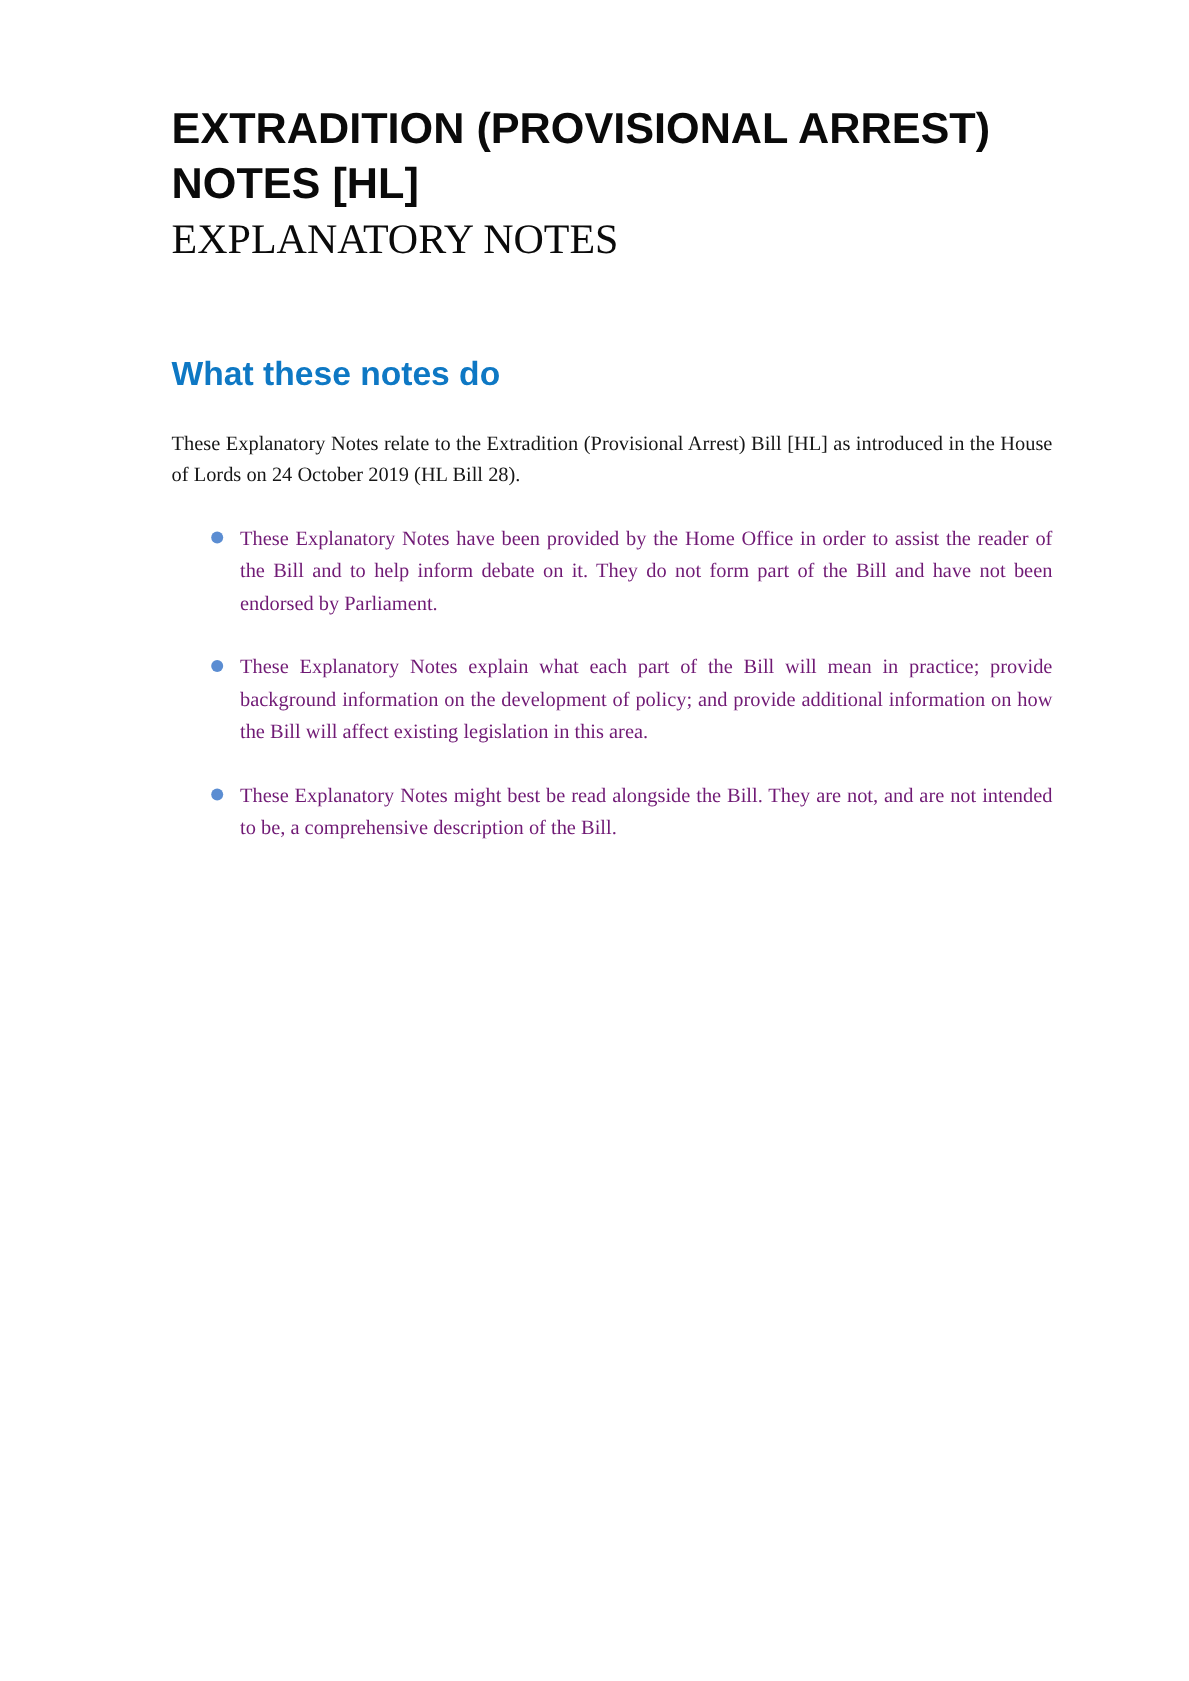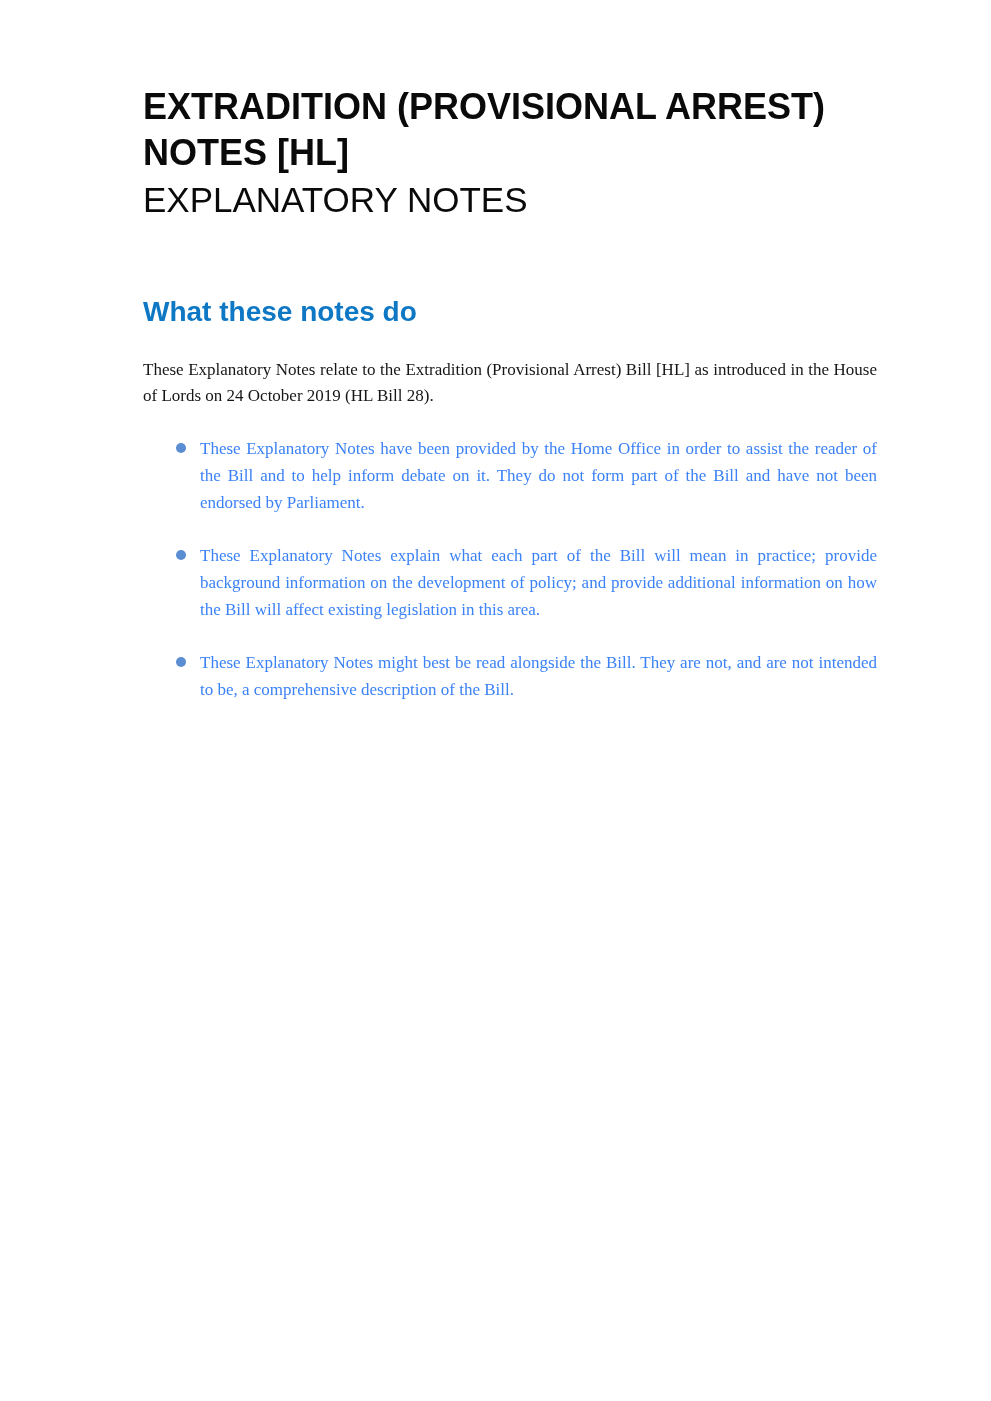--- a/index.html
+++ b/index.html
@@ -23,21 +23,21 @@
     font-family: "Liberation Sans", sans-serif;
     font-weight: bold;
     font-size: 36px;
     line-height: 46px;
     color: #0a0a0a;
     letter-spacing: 0px;
   }
   .doc-title .line { display: block; }
   .doc-subtitle {
     margin: 1px 0 0 0;
-    font-family: Liberation Sans, sans-serif;
+    font-family: Liberation Serif, serif;
     font-weight: normal;
     font-size: 35px;
     line-height: 46px;
     color: #0a0a0a;
   }
   .section-heading {
     margin: 74px 0 0 0;
     font-family: "Liberation Sans", sans-serif;
     font-weight: bold;
     font-size: 28px;
@@ -56,21 +56,21 @@
     margin: 26px 0 0 0;
     padding: 0;
   }
   .bullet-item {
     position: relative;
     padding-left: 57px;
     margin: 0 0 26px 0;
     font-size: 17px;
     line-height: 27px;
     text-align: justify;
-    color: #3b82f6;
+    color: #701a75;
   }
   .bullet-dot {
     position: absolute;
     left: 33px;
     top: 8px;
     width: 10px;
     height: 10px;
     border-radius: 50%;
     background: #5b8dd2;
   }

